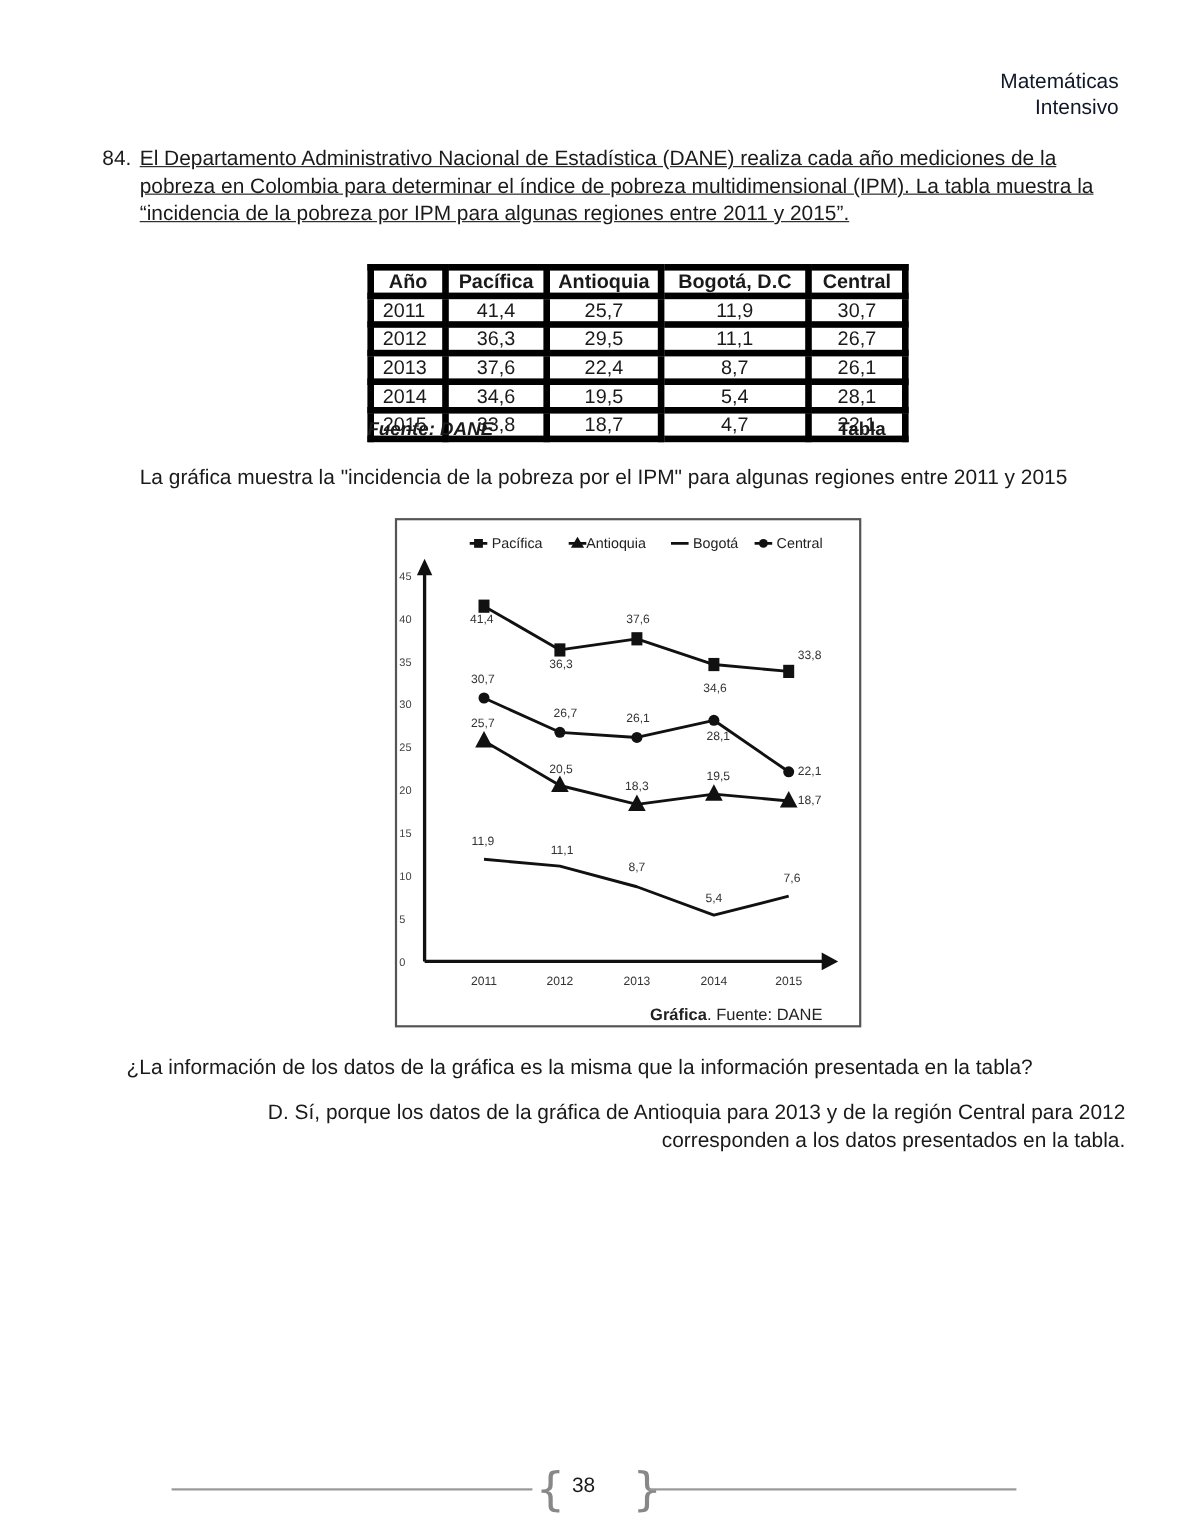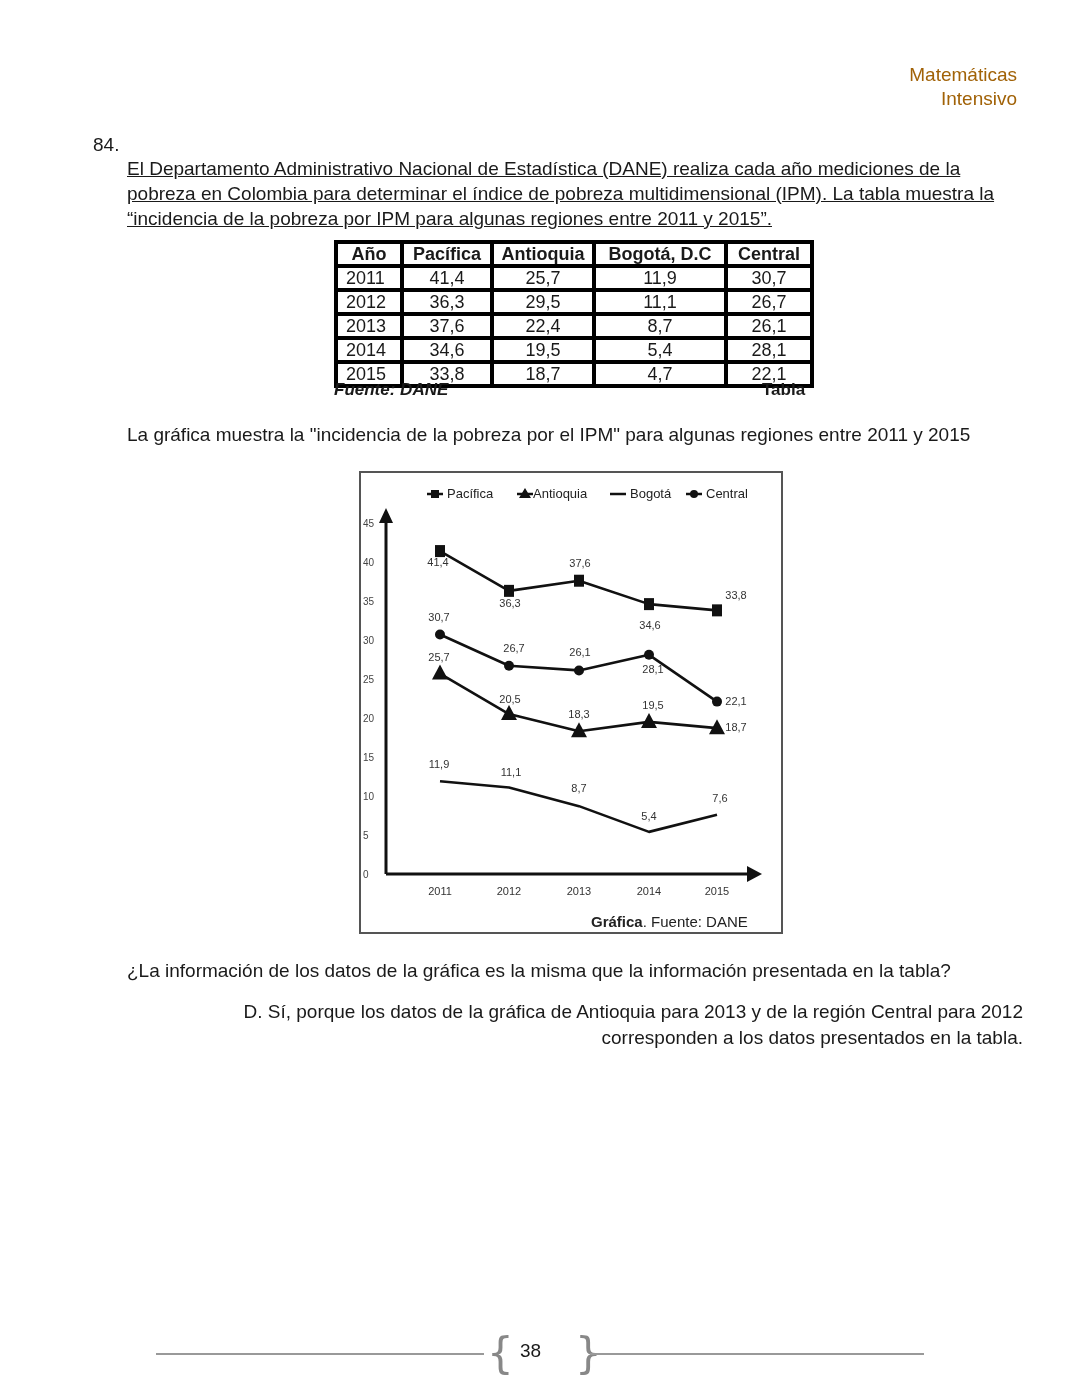--- a/index.html
+++ b/index.html
@@ -1,33 +1,33 @@
 <!DOCTYPE html>
 <html><head>
 <meta charset="utf-8">
 <style>
   html, body { margin:0; padding:0; background:#ffffff; }
   body { width:1080px; height:1397px; position:relative; overflow:hidden;
          font-family:"Liberation Sans", sans-serif; color:#1a1a1a; }
   .abs { position:absolute; }
-  .header { right:63px; top:63px; text-align:right; font-size:19px; line-height:24px; color:#a16207; }
+  .header { right:63px; top:63px; text-align:right; font-size:19px; line-height:24px; color:#0f172a; }
   .q-intro { left:93px; top:132px; width:930px; font-size:19px; line-height:25px;text-decoration:underline; }
   .q-intro .num { position:absolute; left:0; top:0; }
-  .q-intro .txt { margin-left:34px;margin-top:24px; }
+  .q-intro .txt { margin-left:34px; }
   table.data { position:absolute; left:334px; top:240px; border-collapse:collapse;
                font-size:18px; line-height:20px; }
-  table.data th, table.data td { border:4px solid #000000; padding:0 6px; text-align:center; height:20px; }
+  table.data th, table.data td { border:6px solid #000000; padding:0 6px; text-align:center; height:20px; }
   table.data th { font-weight:bold; }
   table.data td.yr { text-align:left; padding-left:8px; }
   .src { left:334px; top:380px; font-size:17px; font-weight:bold; font-style:italic; }
   .tabla-lbl { left:762px; top:380px; font-size:17px; font-weight:bold; }
   .chart-intro { left:127px; top:424px; font-size:19px; }
   .chart-frame { left:359px; top:471px; width:424px; height:463px; border:2px solid #555; box-sizing:border-box; }
   svg.chart { position:absolute; left:359px; top:471px; }
-  .question { left:127px; top:960px; font-size:19px; }
+  .question { left:115px; top:960px; font-size:19px; }
   .options { left:163px; top:999px; width:860px; font-size:19px; line-height:25.5px; }
   .options .opt { text-align:justify; }
   .footer-line { top:1353px; height:2px; background:#999; }
   .page-num { left:520px; top:1340px; width:40px; text-align:left; font-size:19px; }
   .brace { top:1333px; font-size:42px; color:#888; line-height:42px; font-family:"DejaVu Sans", sans-serif; }
 </style>
 </head>
 <body>
 
 <div class="abs header">

